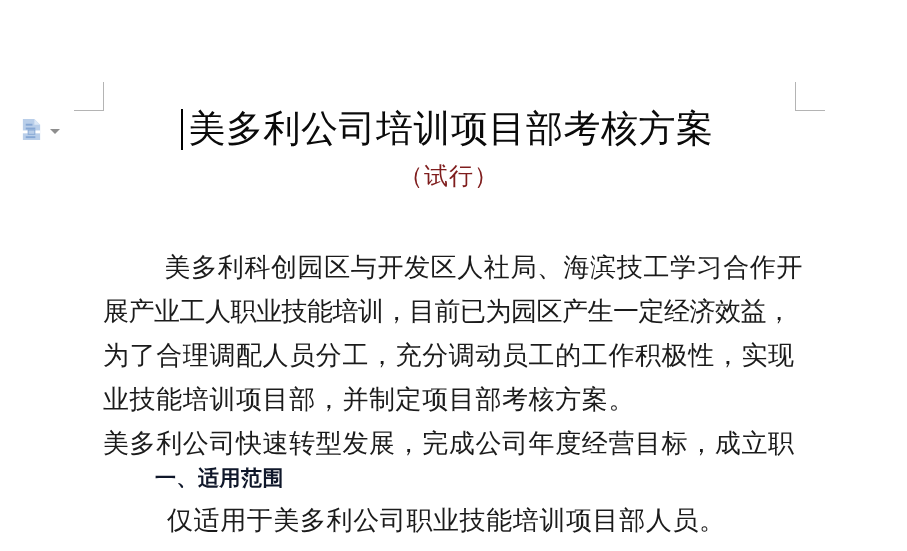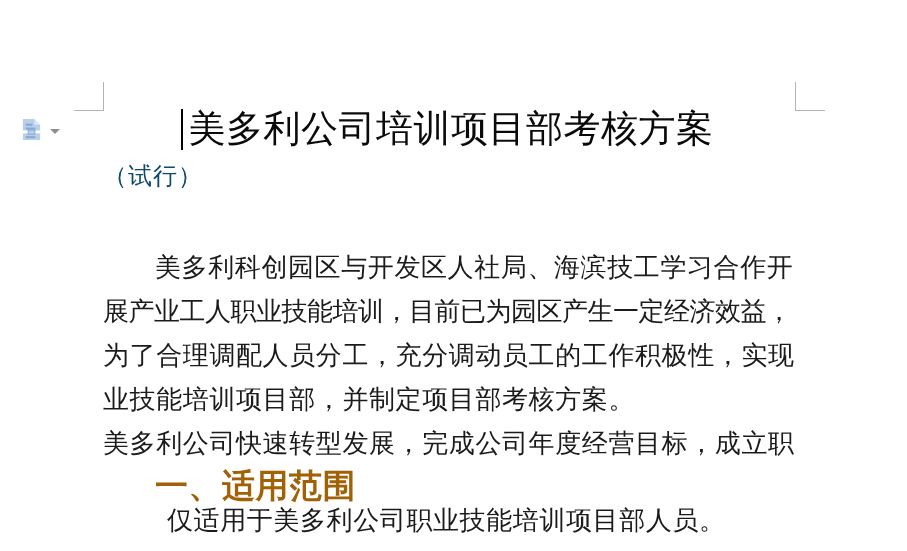--- a/index.html
+++ b/index.html
@@ -45,41 +45,41 @@
   .doc-title {
     margin: 4px;
     font-family: "Liberation Sans", "DejaVu Sans", sans-serif;
     font-size: 37px; font-weight: 500; color: #0a0a0a;
     letter-spacing: 0.5px; white-space: nowrap;
   }
 
   .doc-subtitle {
     position: absolute;
     left: 103px; top: 160px; width: 692px;
-    text-align: left;
-    font-size: 24px; color: #0c4a6e;
+    text-align: center;
+    font-size: 24px; color: #7f1d1d;
     letter-spacing: 1px;
   }
 
   
   .para1 {
     position: absolute;
     left: 103px; top: 246px; width: 700px;
     font-size: 26px; line-height: 44px;
     white-space: nowrap;
   }
   .para1 .line { letter-spacing: 0.6px; }
-  .para1 .line.indent { padding-left: 52px; }
+  .para1 .line.indent { padding-left: 52px; text-align: right; }
   .para1 .line.tight { letter-spacing: -0.5px; }
 
   .section-heading {
     position: absolute;
     left: 155px; top: 464px;
     font-family: Liberation Mono, monospace;
-    font-size: 33px; font-weight: 700; color: #a16207;
+    font-size: 21px; font-weight: 700; color: #0f172a;
     letter-spacing: 0.5px; white-space: nowrap;
   }
 
   .para2 {
     position: absolute;
     left: 155px; top: 503px;
     font-size: 26px; letter-spacing: 0.6px; white-space: nowrap; margin-left: 12px;
   }
 </style>
 </head>

